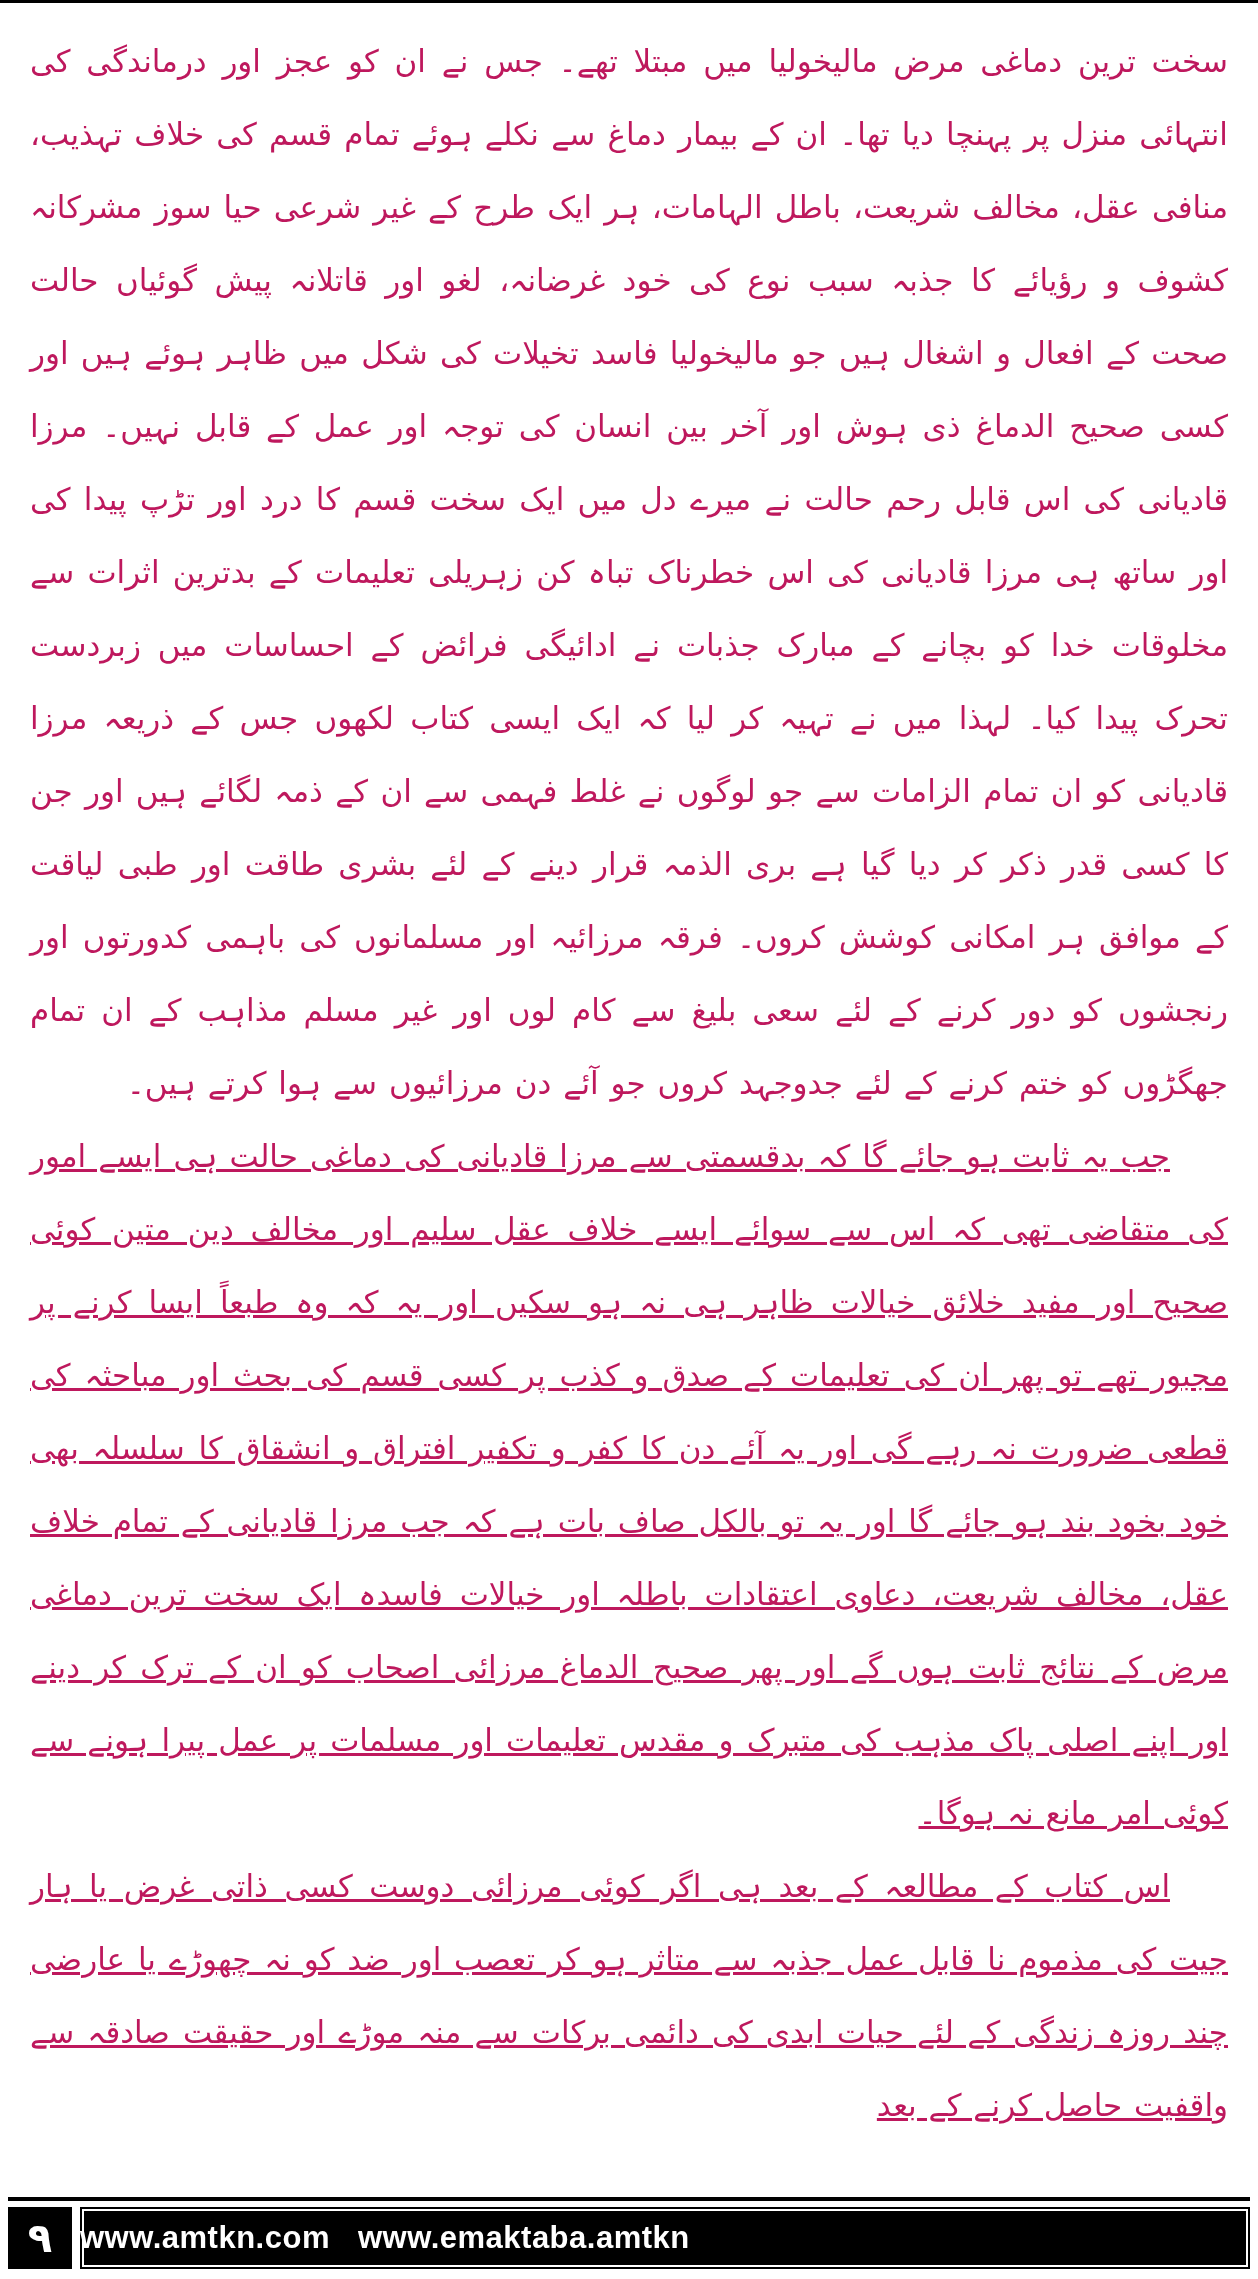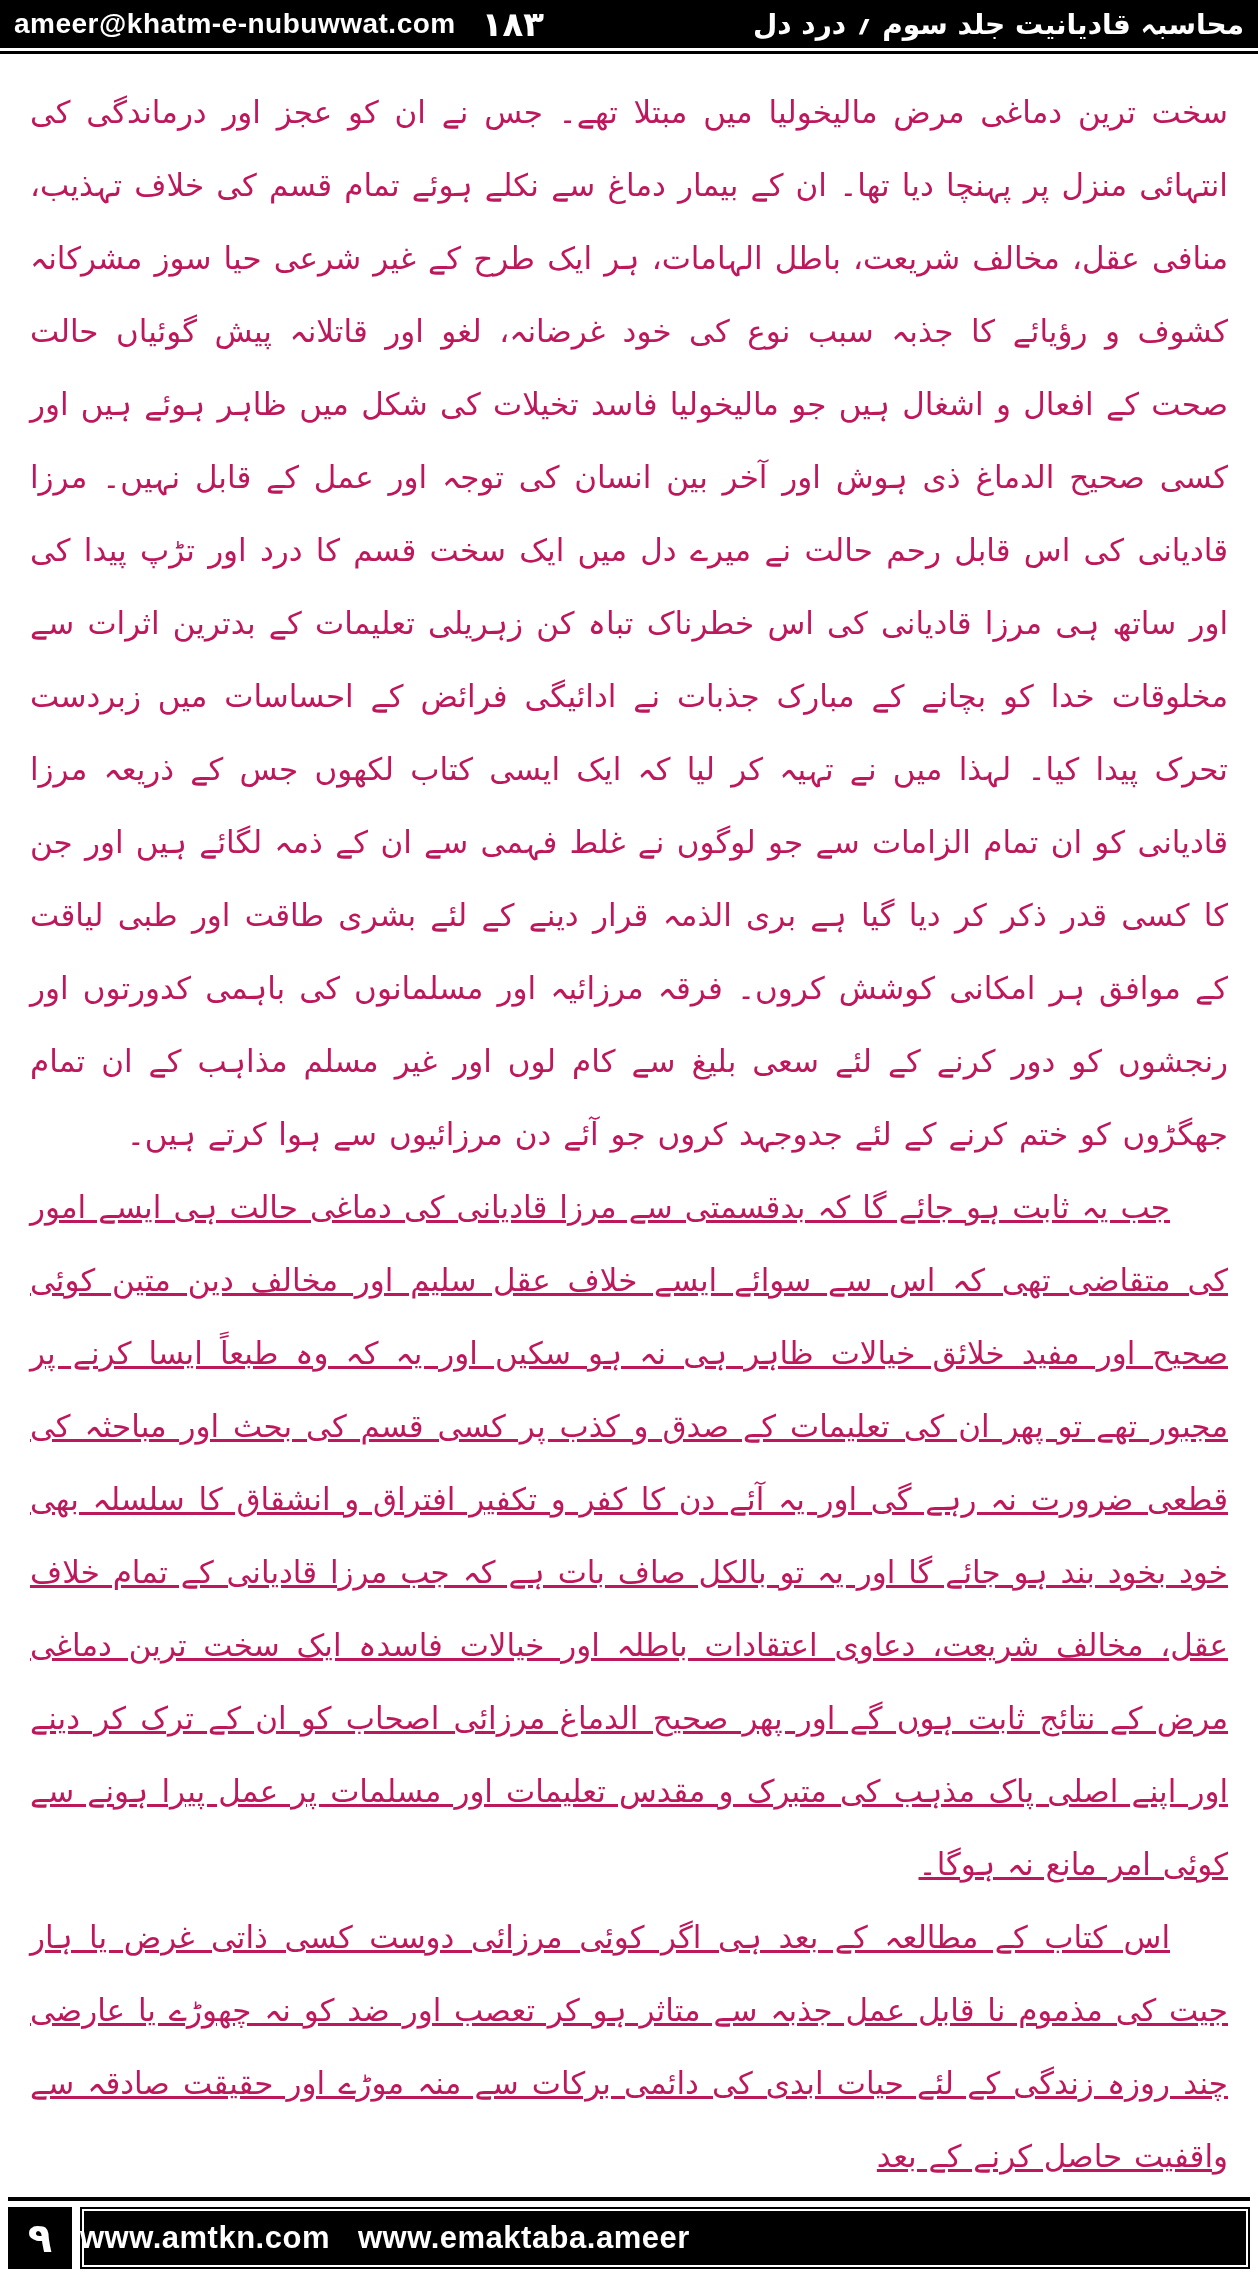--- a/index.html
+++ b/index.html
@@ -120,41 +120,34 @@
     font-size: 31px;
     letter-spacing: 0.5px;
     white-space: nowrap;
   }
 </style>
 </head>
 <body>
 
 <div class="page">
 
-  <div class="topbar">
-    <div class="topbar-left">
-      <span class="email">ameer@khatm-e-nubuwwat.com</span>
-      <span class="pagenum">۱۸۳</span>
-    </div>
-    <span class="booktitle" dir="rtl" lang="ur">محاسبہ قادیانیت جلد سوم ؍ درد دل</span>
-  </div>
   <div class="hdr-rule"></div>
 
   <main class="content" dir="rtl" lang="ur">
     <p class="para">سخت ترین دماغی مرض مالیخولیا میں مبتلا تھے۔ جس نے ان کو عجز اور درماندگی کی انتہائی منزل پر پہنچا دیا تھا۔ ان کے بیمار دماغ سے نکلے ہوئے تمام قسم کی خلاف تہذیب، منافی عقل، مخالف شریعت، باطل الہامات، ہر ایک طرح کے غیر شرعی حیا سوز مشرکانہ کشوف و رؤیائے کا جذبہ سبب نوع کی خود غرضانہ، لغو اور قاتلانہ پیش گوئیاں حالت صحت کے افعال و اشغال ہیں جو مالیخولیا فاسد تخیلات کی شکل میں ظاہر ہوئے ہیں اور کسی صحیح الدماغ ذی ہوش اور آخر بین انسان کی توجہ اور عمل کے قابل نہیں۔ مرزا قادیانی کی اس قابل رحم حالت نے میرے دل میں ایک سخت قسم کا درد اور تڑپ پیدا کی اور ساتھ ہی مرزا قادیانی کی اس خطرناک تباہ کن زہریلی تعلیمات کے بدترین اثرات سے مخلوقات خدا کو بچانے کے مبارک جذبات نے ادائیگی فرائض کے احساسات میں زبردست تحرک پیدا کیا۔ لہذا میں نے تہیہ کر لیا کہ ایک ایسی کتاب لکھوں جس کے ذریعہ مرزا قادیانی کو ان تمام الزامات سے جو لوگوں نے غلط فہمی سے ان کے ذمہ لگائے ہیں اور جن کا کسی قدر ذکر کر دیا گیا ہے بری الذمہ قرار دینے کے لئے بشری طاقت اور طبی لیاقت کے موافق ہر امکانی کوشش کروں۔ فرقہ مرزائیہ اور مسلمانوں کی باہمی کدورتوں اور رنجشوں کو دور کرنے کے لئے سعی بلیغ سے کام لوں اور غیر مسلم مذاہب کے ان تمام جھگڑوں کو ختم کرنے کے لئے جدوجہد کروں جو آئے دن مرزائیوں سے ہوا کرتے ہیں۔</p>
     <p class="para indent">جب یہ ثابت ہو جائے گا کہ بدقسمتی سے مرزا قادیانی کی دماغی حالت ہی ایسے امور کی متقاضی تھی کہ اس سے سوائے ایسے خلاف عقل سلیم اور مخالف دین متین کوئی صحیح اور مفید خلائق خیالات ظاہر ہی نہ ہو سکیں اور یہ کہ وہ طبعاً ایسا کرنے پر مجبور تھے تو پھر ان کی تعلیمات کے صدق و کذب پر کسی قسم کی بحث اور مباحثہ کی قطعی ضرورت نہ رہے گی اور یہ آئے دن کا کفر و تکفیر افتراق و انشقاق کا سلسلہ بھی خود بخود بند ہو جائے گا اور یہ تو بالکل صاف بات ہے کہ جب مرزا قادیانی کے تمام خلاف عقل، مخالف شریعت، دعاوی اعتقادات باطلہ اور خیالات فاسدہ ایک سخت ترین دماغی مرض کے نتائج ثابت ہوں گے اور پھر صحیح الدماغ مرزائی اصحاب کو ان کے ترک کر دینے اور اپنے اصلی پاک مذہب کی متبرک و مقدس تعلیمات اور مسلمات پر عمل پیرا ہونے سے کوئی امر مانع نہ ہوگا۔</p>
     <p class="para indent">اس کتاب کے مطالعہ کے بعد ہی اگر کوئی مرزائی دوست کسی ذاتی غرض یا ہار جیت کی مذموم نا قابل عمل جذبہ سے متاثر ہو کر تعصب اور ضد کو نہ چھوڑے یا عارضی چند روزہ زندگی کے لئے حیات ابدی کی دائمی برکات سے منہ موڑے اور حقیقت صادقہ سے واقفیت حاصل کرنے کے بعد</p>
   </main>
 
   <div class="footer-wrap">
     <div class="footer-rule"></div>
     <div class="footer-row">
       <div class="footer-num-box">
         <span>۹</span>
       </div>
       <div class="footer-bar">
         <span class="url">www.amtkn.com</span>
-        <span class="url">www.emaktaba.ameer</span>
+        <span class="url">www.emaktaba.amtkn</span>
       </div>
     </div>
   </div>
 
 </div>
 
 </body></html>

